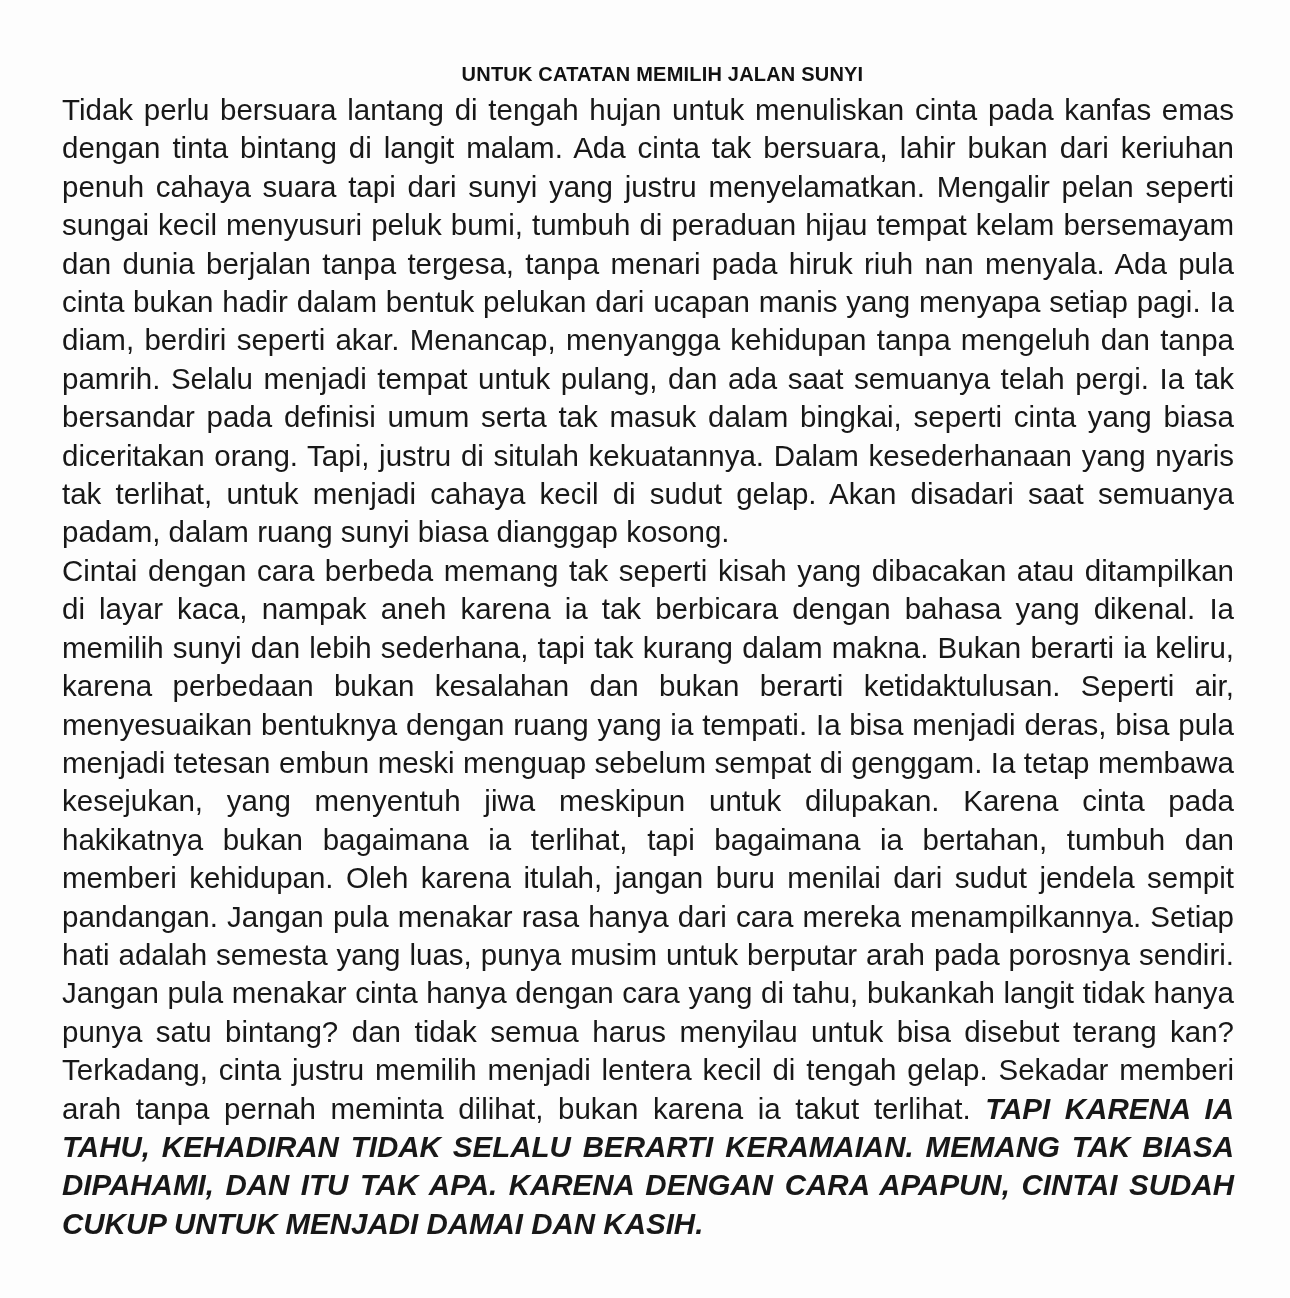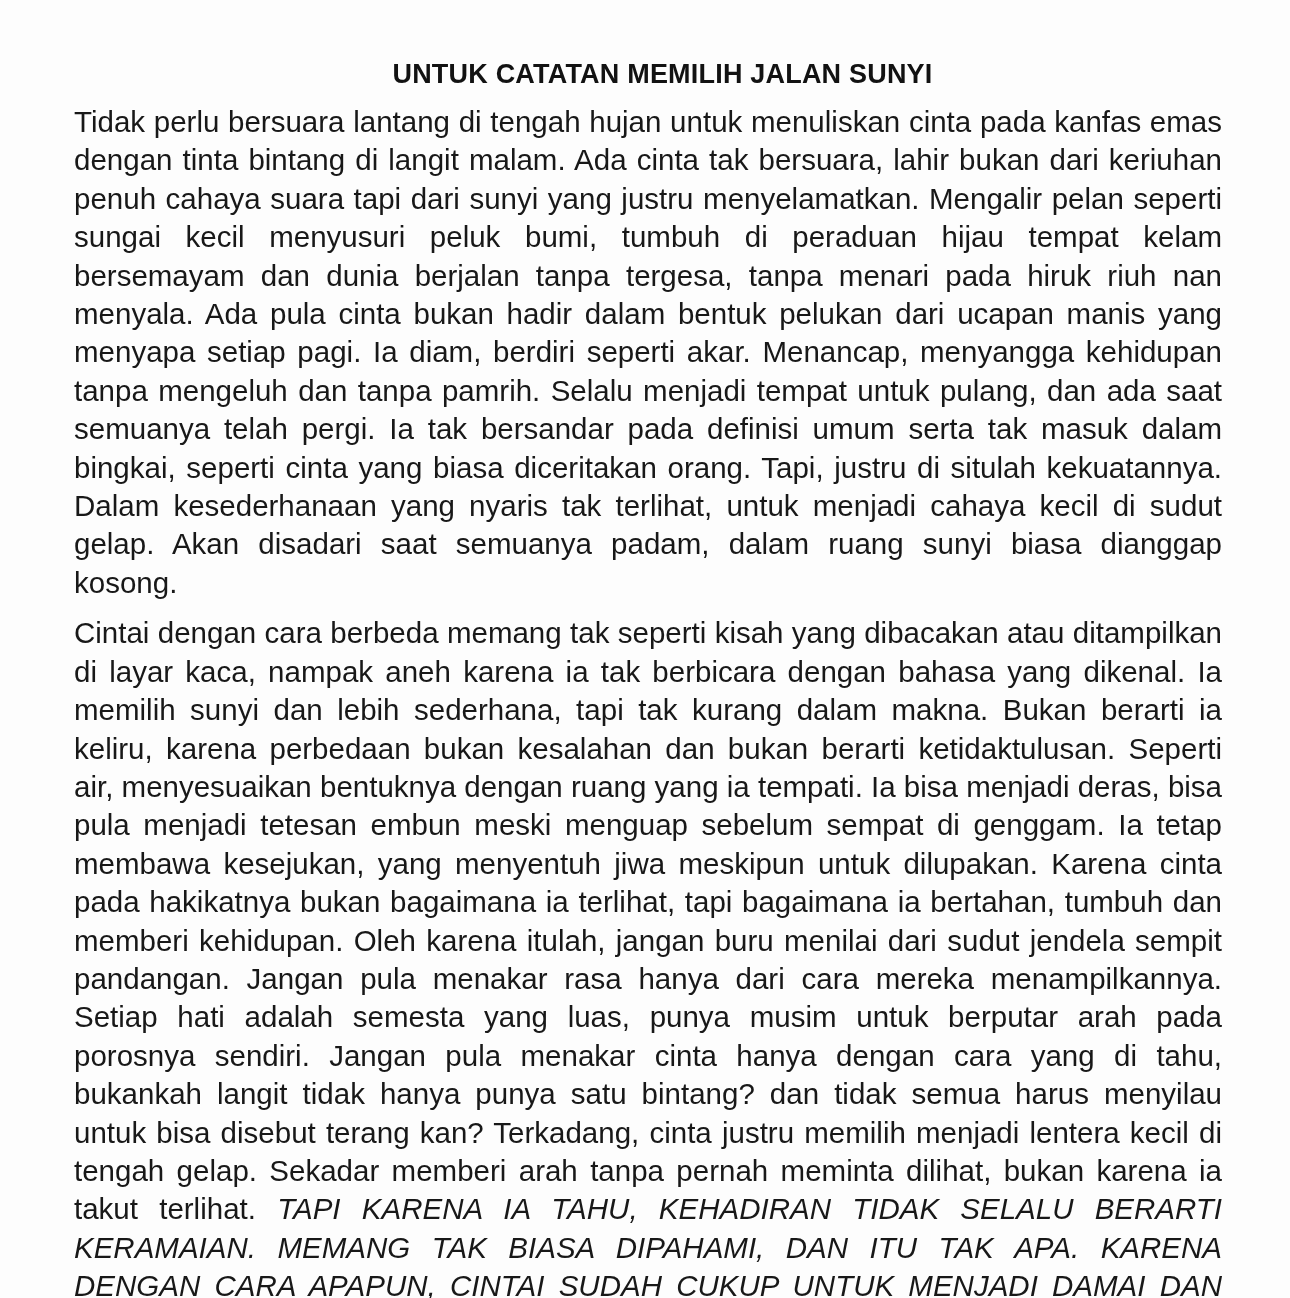--- a/index.html
+++ b/index.html
@@ -24,58 +24,58 @@
     background: #fdfdfd;
   }
 
   .title-block {
     margin: 0;
     padding-top: 58px;
     text-align: center;
   }
   .title-line {
     font-weight: bold;
-    font-size: 27px;
+    font-size: 20px;
     letter-spacing: 0.2px;
     line-height: 33px;
     color: #121212;
     font-stretch: condensed;
     margin-left: 35px;
   }
 
   .body-area {
     margin: 0 auto;
     padding-left: 62px;
     padding-right: 56px;
     box-sizing: border-box;
     width: 1290px;
   }
 
   p.para {
     text-align: justify;
     text-justify: inter-word;
     font-size: 29.5px;
     line-height: 38.4px;
-    margin: 12px;
+    margin: 0;
     color: #181818;
     font-stretch: condensed;
     hyphens: none;
     word-spacing: 0px;
   }
 
   .para-1 {
     margin-top: 42px;
   }
   .para-2 {
     margin-top: 50px;
   }
 
   .emph {
     font-style: italic;
-    font-weight: normal;
+    font-weight: bold;
     text-transform: none;
   }
 </style>
 </head>
 <body>
 
 <div class="page">
 
   <div class="title-block">
     <div class="title-line">UNTUK CATATAN MEMILIH JALAN SUNYI</div>

